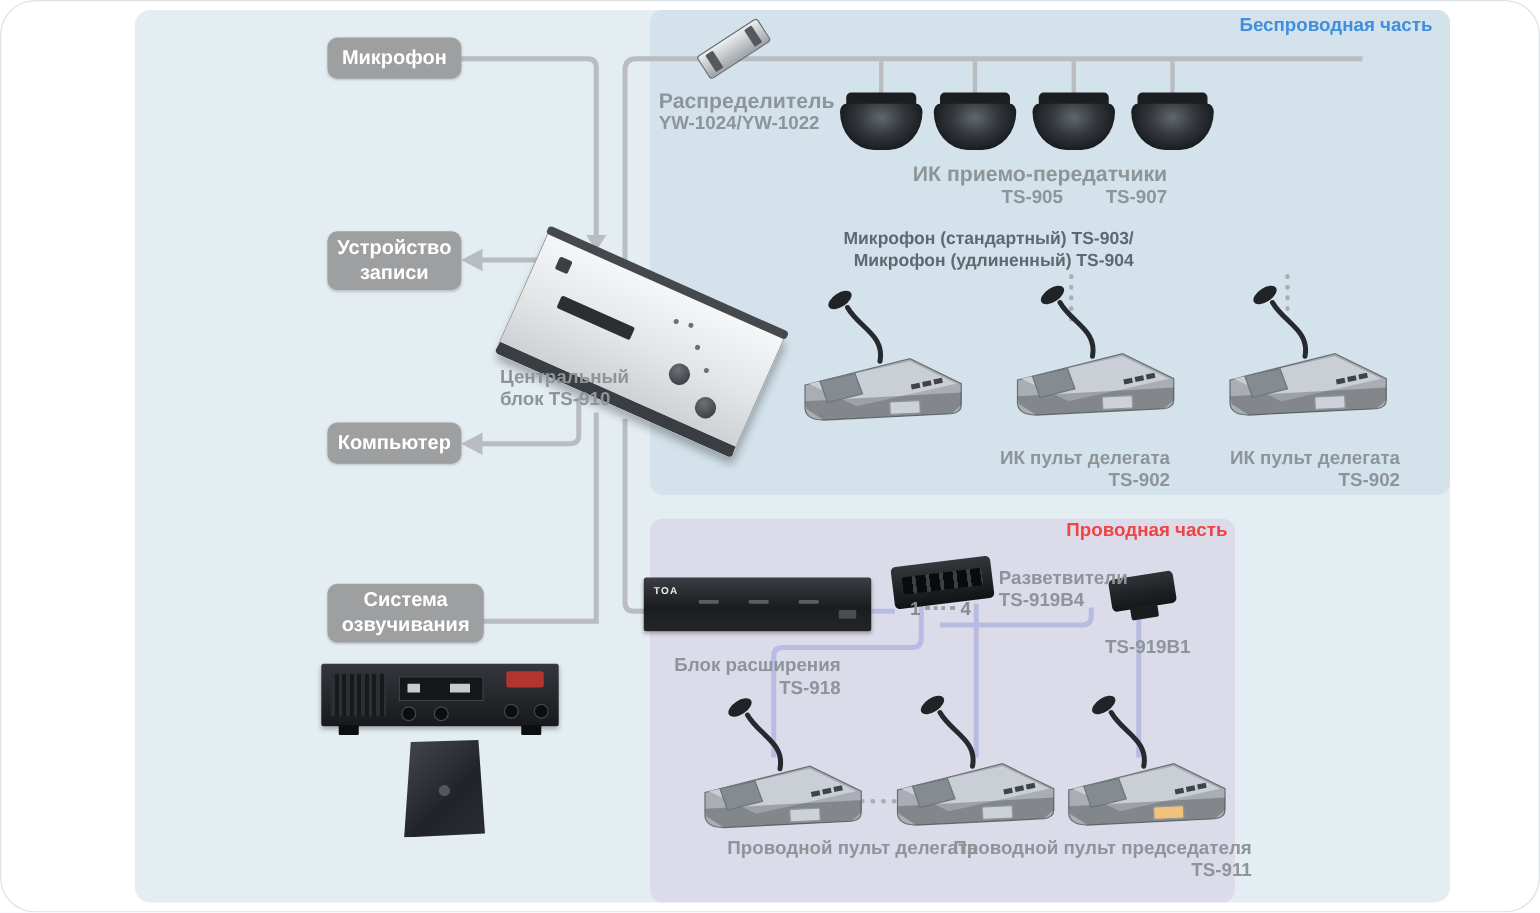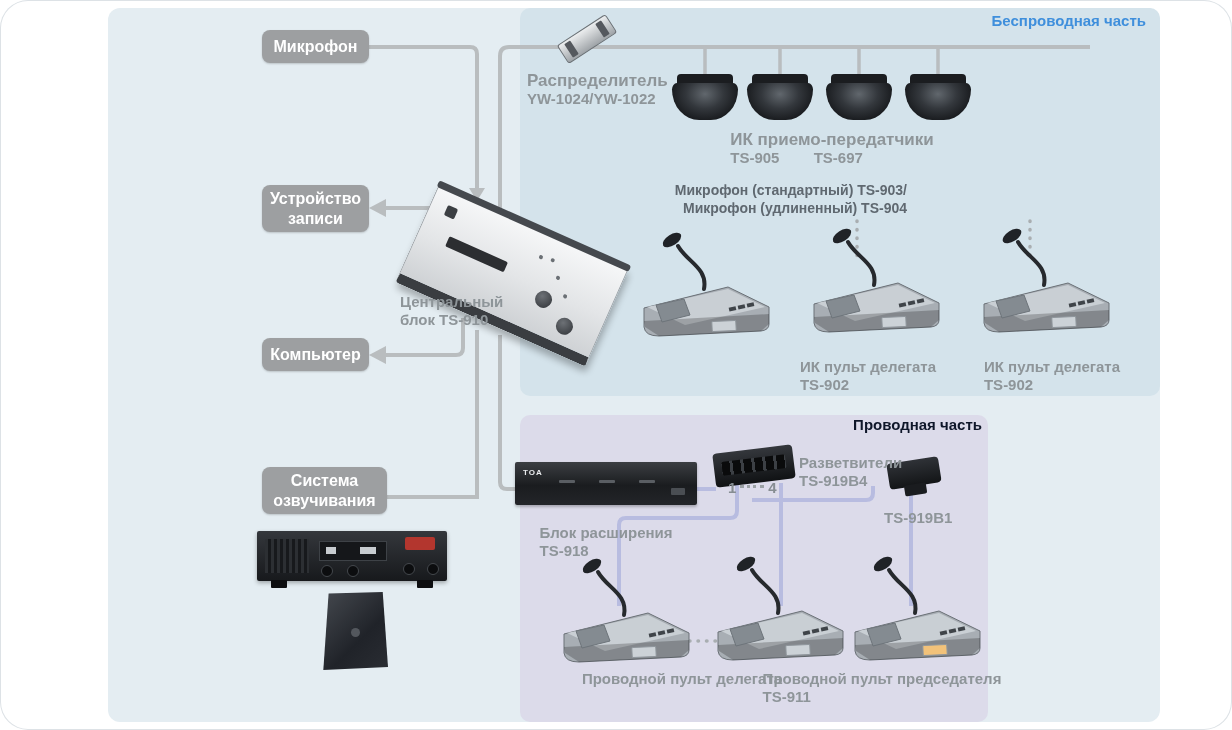--- a/index.html
+++ b/index.html
@@ -6,21 +6,21 @@
   .canvas{position:relative;width:1232px;height:730px;background:#ffffff;overflow:hidden;
           font-family:"Liberation Sans",sans-serif;box-shadow:inset 0 0 0 1px #dde2e6;border-radius:28px;}
   .main-area{position:absolute;left:108px;top:8px;width:1052px;height:714px;background:#e4edf2;border-radius:12px;}
   .panel-wireless{position:absolute;left:520px;top:8px;width:640px;height:388px;background:#d4e3eb;border-radius:10px;}
   .panel-wired{position:absolute;left:520px;top:415px;width:468px;height:307px;background:#dcdbea;border-radius:10px;}
   svg.connectors{position:absolute;left:0;top:0;z-index:1;}
   .lbl-heading{position:absolute;z-index:2;font-weight:bold;font-size:15px;white-space:nowrap;}
   .io-box{position:absolute;z-index:2;background:#9d9fa1;color:#ffffff;border-radius:8px;
           font-weight:bold;font-size:16px;text-align:center;display:flex;align-items:center;justify-content:center;
           white-space:pre-line;line-height:1.25;box-shadow:0 1px 2px rgba(0,0,0,.18);}
-  .cap{position:absolute;z-index:2;font-weight:bold;font-size:15px;color:#8e9599;text-align:left;
+  .cap{position:absolute;z-index:2;font-weight:bold;font-size:15px;color:#8e9599;text-align:right;
        white-space:nowrap;line-height:18px;transform:translateX(-50%);}
   .cap.left{transform:none;text-align:left;}
   .cap.right{transform:none;text-align:right;}
   .cap .big{font-size:17px;}
   .cap.dark{color:#5f6870;font-size:14px;line-height:18px;}
   .models-row span{display:inline-block;}
   .models-row span + span{margin-left:30px;}
   .ports{position:absolute;z-index:2;display:flex;align-items:center;font-weight:bold;font-size:15px;color:#868d92;}
   .dotline{display:inline-block;width:24px;height:0;border-bottom:3px dotted #9aa0a4;margin:0 4px 3px 4px;}
   
@@ -106,21 +106,21 @@
       <path d="M 911 494 V 606"></path>
     </g>
     <g stroke="#a9aeb1" stroke-width="3.5" fill="none" stroke-linecap="round" stroke-dasharray="0.5 8">
       <path d="M 857 221 V 262"></path>
       <path d="M 1030 221 V 262"></path>
       <path d="M 664 641 H 722"></path>
     </g>
   </svg>
 
   <div class="lbl-heading" style="right:86px;top:12px;color:#3f8fdc;">Беспроводная часть</div>
-  <div class="lbl-heading" style="right:250px;top:416px;color:#0f172a;">Проводная часть</div>
+  <div class="lbl-heading" style="right:250px;top:416px;color:#ef4444;">Проводная часть</div>
 
   <div class="io-box" style="left:262px;top:30px;width:107px;height:33px;">Микрофон</div>
   <div class="io-box" style="left:262px;top:185px;width:107px;height:47px;">Устройство
 записи</div>
   <div class="io-box" style="left:262px;top:338px;width:107px;height:33px;">Компьютер</div>
   <div class="io-box" style="left:262px;top:467px;width:125px;height:47px;">Система
 озвучивания</div>
 
   <div class="dev dist" style="left:558px;top:28px;"></div>
   <div class="dev dome" style="left:672px;top:74px;"></div>
@@ -130,21 +130,21 @@
 
   <div class="cap left" style="left:527px;top:72px;">
     <div class="big">Распределитель</div>
     <div>YW-1024/YW-1022</div>
   </div>
 
   <div class="cap" style="left:832px;top:131px;">
     <div class="big">ИК приемо-передатчики</div>
     <div class="models-row">
       <span>TS-905</span>
-      <span>TS-697</span>
+      <span>TS-907</span>
     </div>
   </div>
 
   <div class="cap right dark" style="right:325px;top:181px;">
     <div>
       <span>Микрофон (стандартный)</span>
       <span>TS-903/</span>
     </div>
     <div>
       <span>Микрофон (удлиненный)</span>

